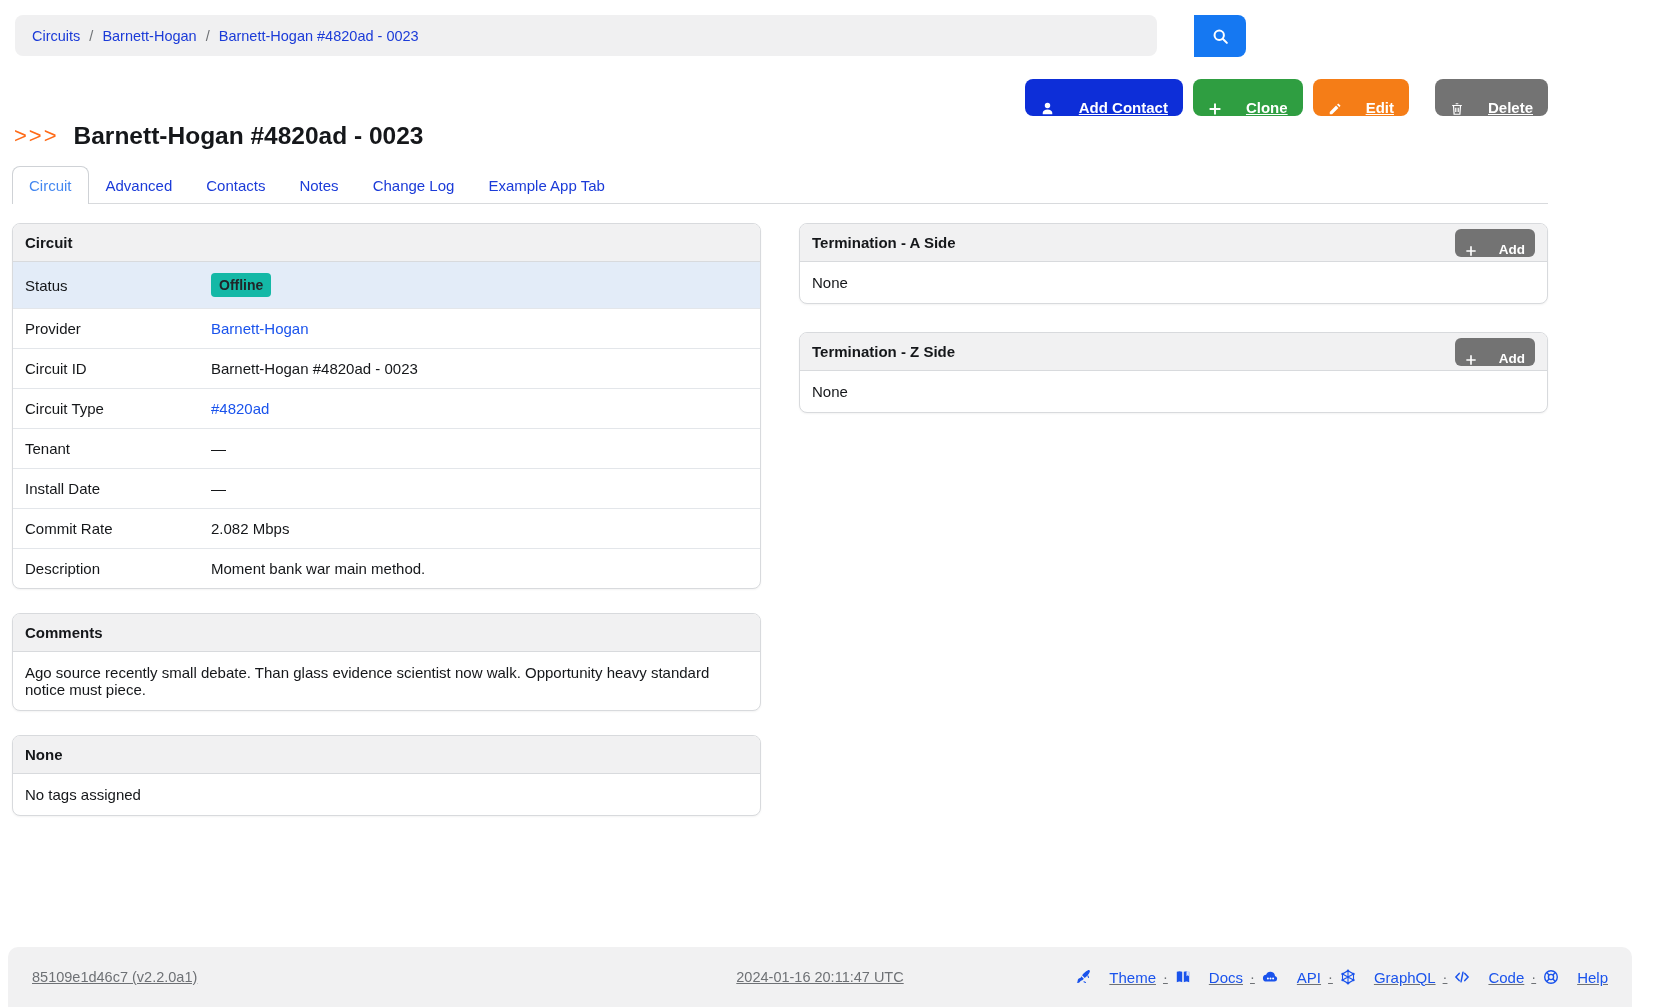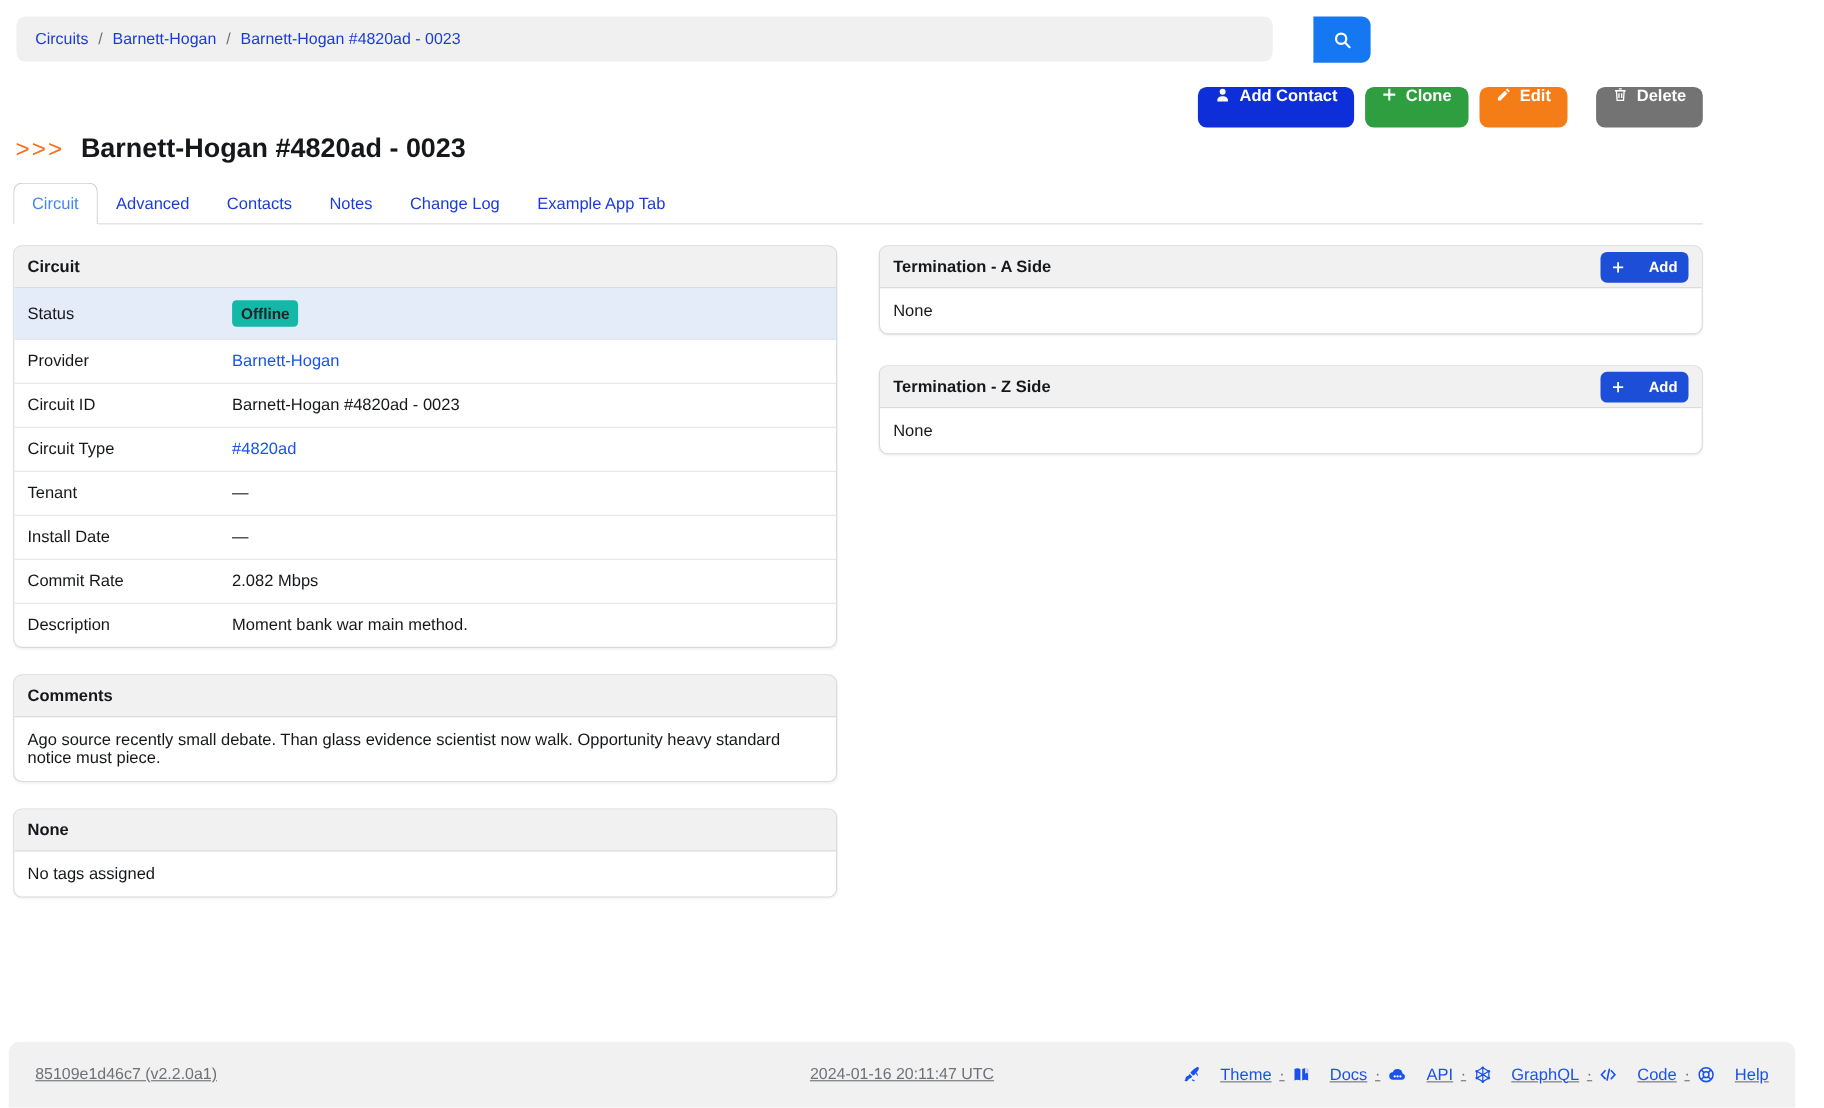--- a/index.html
+++ b/index.html
@@ -30,23 +30,23 @@
   }
   .search-input::placeholder { color: #7c818a; }
   .search-btn {
     width: 52px; border: none; background: #1578f2; border-radius: 0 8px 8px 0;
     display: flex; align-items: center; justify-content: center; cursor: pointer;
   }
 
   
   .actions-row { display: flex; justify-content: flex-end; gap: 10px; padding: 22px 110px 0 12px; }
   .btn {
-    display: inline-flex; align-items: flex-start; gap: 8px; border: none; cursor: pointer;
+    display: inline-flex; align-items: flex-end; gap: 24px; border: none; cursor: pointer;
     color: #fff; font-size: 15px; font-weight: 600; font-family: inherit;
-    padding: 0 15px; height: 37px; border-radius: 8px;
+    padding: 0 15px; height: 37px; border-radius: 8px; text-decoration: underline;
   }
   .btn-primary { background: #0d2ed8; }
   .btn-success { background: #2f9e41; }
   .btn-warning { background: #f57d17; }
   .btn-danger  { background: #737373; margin-left: 16px; }
 
   
   .page-head { padding: 6px 110px 0 14px; }
   .page-title { font-size: 24.5px; font-weight: 700; margin: 0; display: flex; align-items: center; }
   .title-marker { color: #ff6b18; font-weight: 400; letter-spacing: 2px; margin-right: 15px; font-size: 22px; }
@@ -86,23 +86,23 @@
   }
   .attr-table td { padding: 11px 12px; vertical-align: middle; }
   .attr-table tr { border-bottom: 1px solid #e3e6ea; }
   .attr-table tr:last-child { border-bottom: none; }
   .row-status { background: #e3ecf8; }
   .badge-offline {
     background: #14b8a6; color: #212529; font-weight: 700; font-size: 14px;
     padding: 4px 8px; border-radius: 4px; display: inline-block;
   }
   .add-btn {
-    background: #1d4ed8; color: #fff; border: none; cursor: pointer; font-family: inherit;
+    background: #737373; color: #fff; border: none; cursor: pointer; font-family: inherit;
     border-radius: 6px; height: 28px; padding: 0 10px; font-size: 13.5px; font-weight: 600;
-    display: inline-flex; align-items: center; gap: 22px;
+    display: inline-flex; align-items: flex-end; gap: 22px;
   }
 
   
   .footer {
     margin-top: auto; margin-left: 8px; margin-right: 26px;
     background: #f1f1f2; border-radius: 10px 10px 0 0; height: 60px;
     display: grid; grid-template-columns: 1fr auto 1fr; align-items: center;
     padding: 0 24px; color: #6e7175; font-size: 14.5px; text-decoration: underline;
   }
   .footer-right { justify-self: end; display: flex; align-items: center; gap: 7px; }

